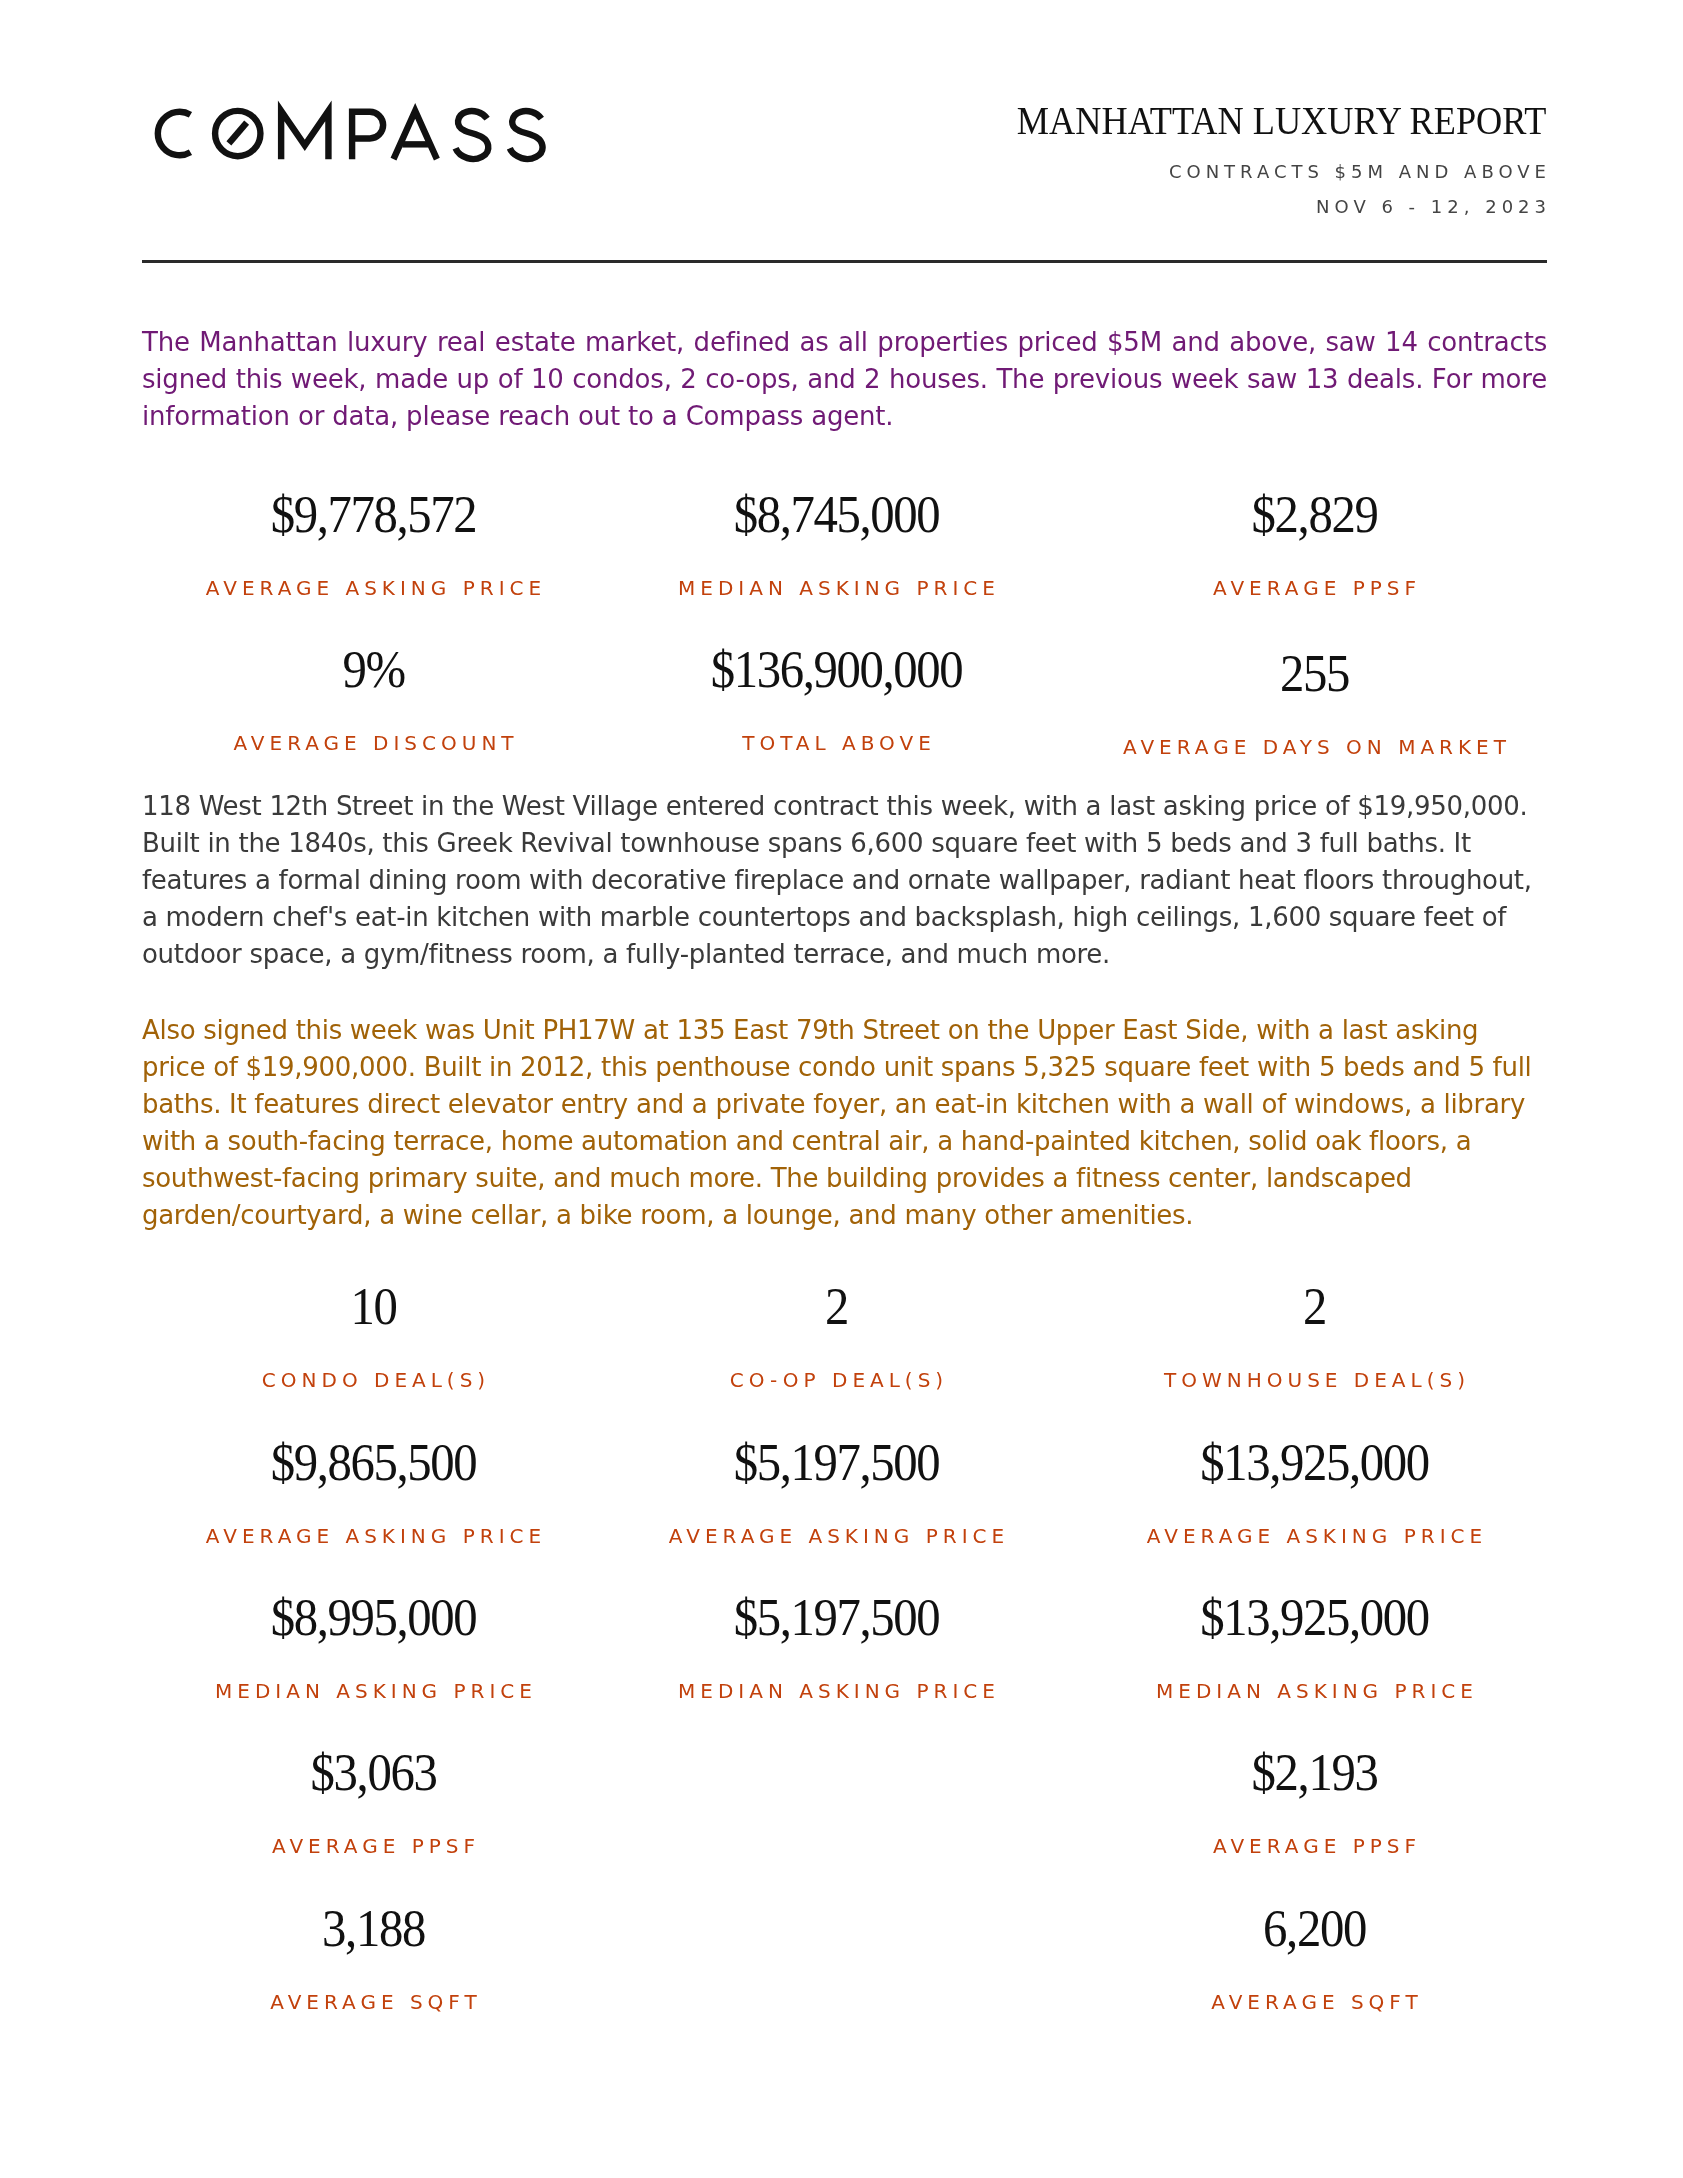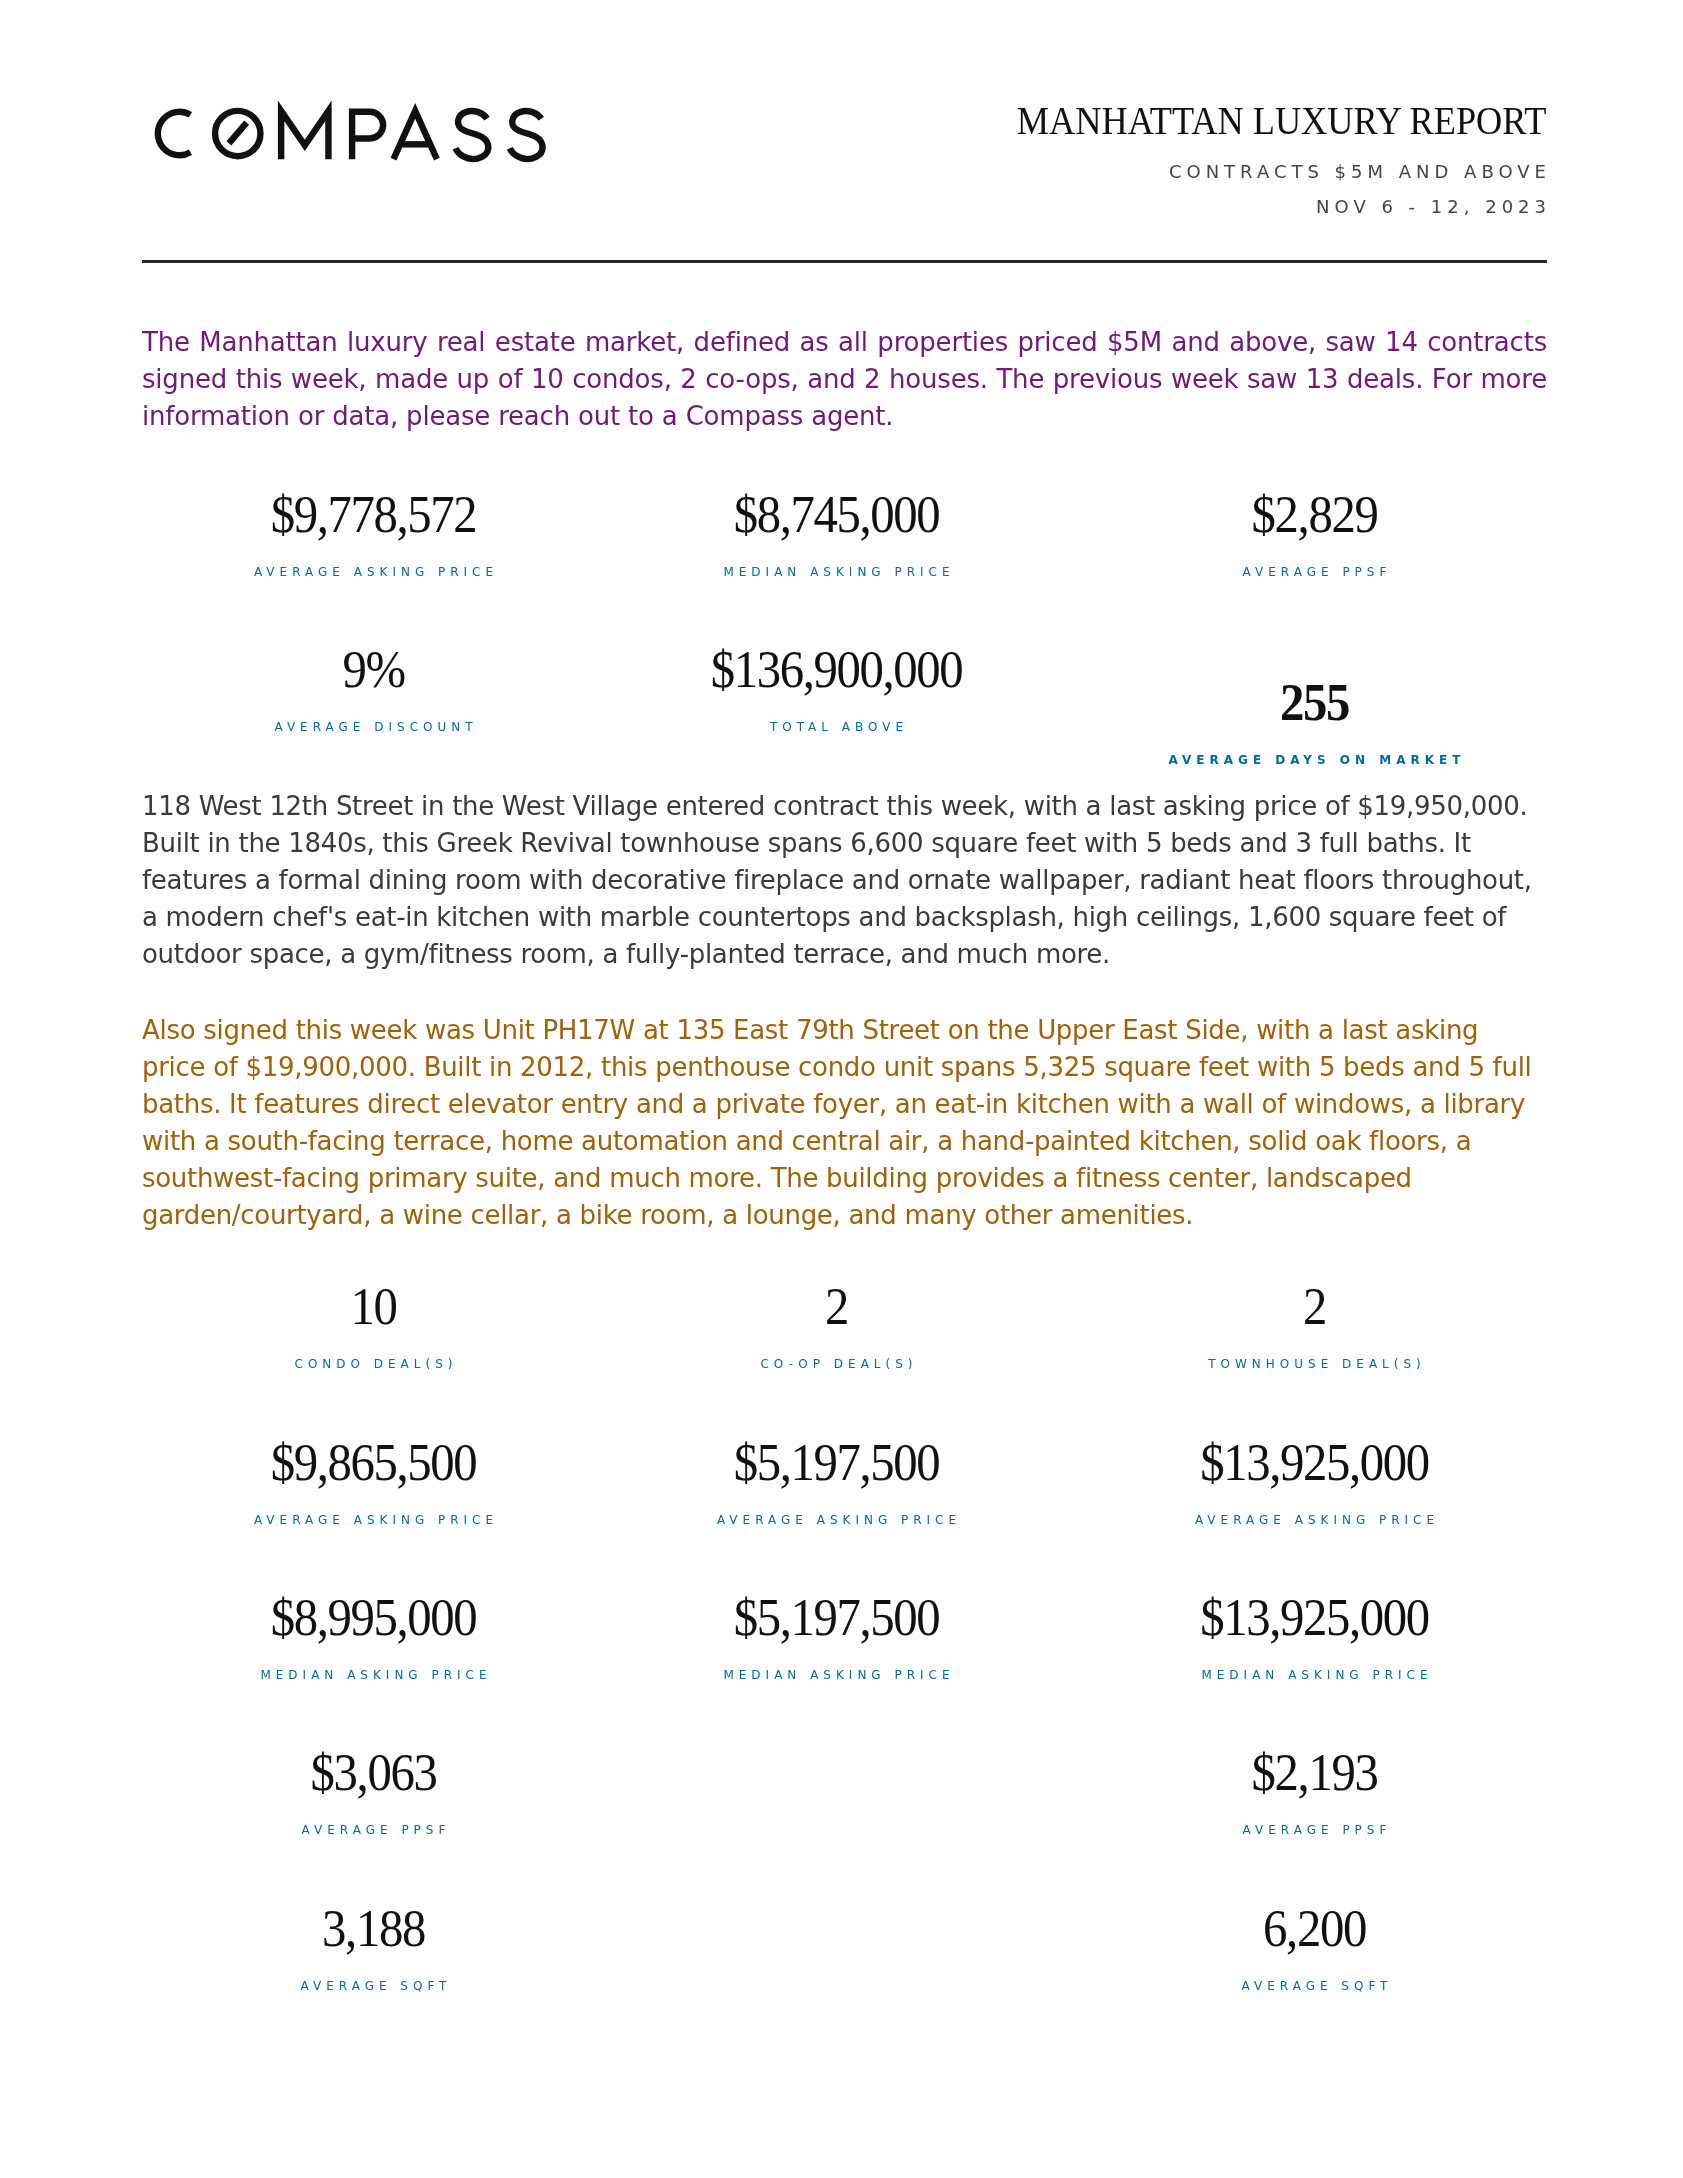--- a/index.html
+++ b/index.html
@@ -10,21 +10,21 @@
   .report-title { font-family: "Liberation Serif", "DejaVu Serif", serif; font-size: 39px; letter-spacing: 0px; color: #111; line-height: 48px; transform: scaleX(0.93); transform-origin: right center; white-space: nowrap; }
   .report-sub { font-family: "DejaVu Sans", sans-serif; font-size: 18px; letter-spacing: 5px; color: #444; margin-top: 16px; line-height: 22px; margin-right: -5px; }
   .report-date { font-family: "DejaVu Sans", sans-serif; font-size: 18px; letter-spacing: 5px; color: #444; margin-top: 13px; line-height: 22px; margin-right: -5px; }
   .divider { position: absolute; left: 142px; width: 1405px; top: 260px; height: 3px; background: #2a2a2a; }
   .para { position: absolute; left: 142px; width: 1405px; font-family: "DejaVu Sans", sans-serif; font-size: 26px; line-height: 37px; color: #701a75; }
   .para.intro { top: 324px; text-align: justify; text-align-last: left; letter-spacing: -0.2px; }
   .para.p2 { top: 788px; color: #3a3a3a; letter-spacing: -0.3px; }
   .para.p3 { top: 1012px; color: #a16207; letter-spacing: -0.3px; }
   .stat { position: absolute; width: 515px; text-align: center; }
   .stat .val { font-family: "Liberation Serif", "DejaVu Serif", serif; font-size: 53px; line-height: 59px; color: #111; letter-spacing: -1.5px; transform: scaleX(0.92); }
-  .stat .lbl { font-family: "DejaVu Sans", sans-serif; font-size: 12px; letter-spacing: 5px; color: #0369a1; margin-top: 16px; line-height: 24px; padding-left: 5px; }
+  .stat .lbl { font-family: "DejaVu Sans", sans-serif; font-size: 20px; letter-spacing: 5px; color: #c2410c; margin-top: 32px; line-height: 24px; padding-left: 5px; }
   .c1 { left: 116px; } .c2 { left: 579px; } .c3 { left: 1057px; text-align: center; }
 </style>
 </head>
 <body>
 
 <div class="logo">
   <svg width="426" height="69" viewBox="0 0 430 70">
 
     <path d="M44 16 A22 22 0 1 0 44 54" fill="none" stroke="#111" stroke-width="6.5"></path>
 
@@ -68,21 +68,21 @@
 </div>
 
 <div class="stat c1" style="top:640px;">
   <div class="val">9%</div>
   <div class="lbl">AVERAGE DISCOUNT</div>
 </div>
 <div class="stat c2" style="top:640px;">
   <div class="val">$136,900,000</div>
   <div class="lbl">TOTAL ABOVE</div>
 </div>
-<div class="stat c3" style="top:673px;font-weight:bold;">
+<div class="stat c3" style="top:644px;">
   <div class="val">255</div>
   <div class="lbl">AVERAGE DAYS ON MARKET</div>
 </div>
 
 <div class="para p2">118 West 12th Street in the West Village entered contract this week, with a last asking price of $19,950,000. Built in the 1840s, this Greek Revival townhouse spans 6,600 square feet with 5 beds and 3 full baths. It features a formal dining room with decorative fireplace and ornate wallpaper, radiant heat floors throughout, a modern chef's eat-in kitchen with marble countertops and backsplash, high ceilings, 1,600 square feet of outdoor space, a gym/fitness room, a fully-planted terrace, and much more.</div>
 <div class="para p3">Also signed this week was Unit PH17W at 135 East 79th Street on the Upper East Side, with a last asking price of $19,900,000. Built in 2012, this penthouse condo unit spans 5,325 square feet with 5 beds and 5 full baths. It features direct elevator entry and a private foyer, an eat-in kitchen with a wall of windows, a library with a south-facing terrace, home automation and central air, a hand-painted kitchen, solid oak floors, a southwest-facing primary suite, and much more. The building provides a fitness center, landscaped garden/courtyard, a wine cellar, a bike room, a lounge, and many other amenities.</div>
 
 <div class="stat c1" style="top:1277px;">
   <div class="val">10</div>
   <div class="lbl">CONDO DEAL(S)</div>

